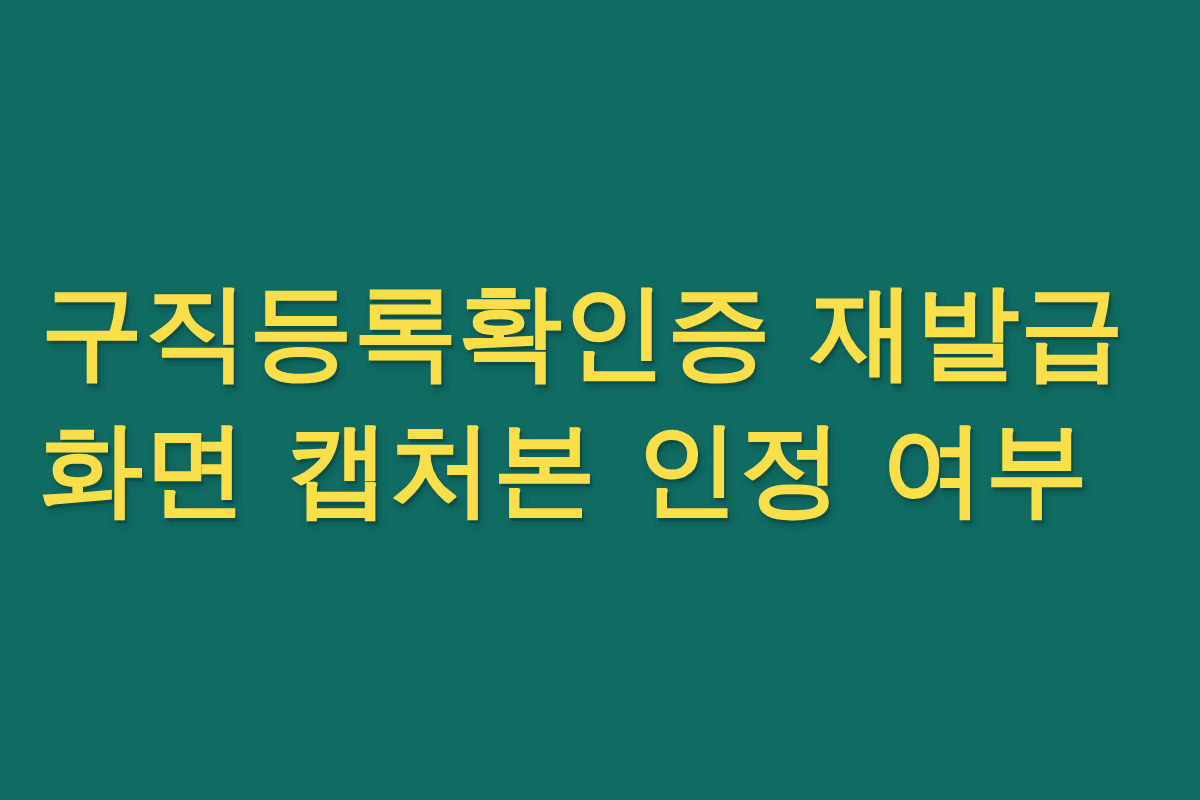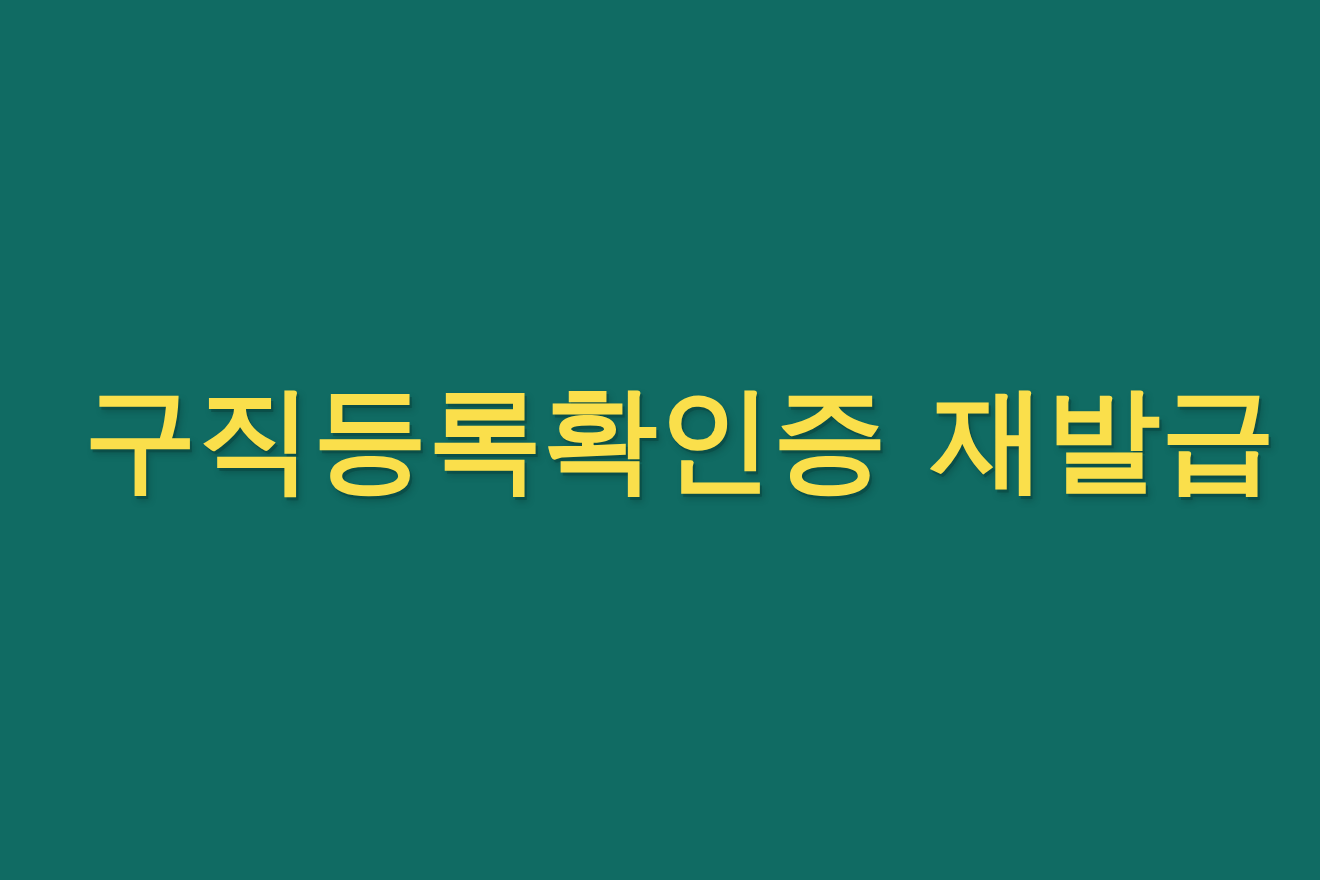--- a/index.html
+++ b/index.html
@@ -40,35 +40,36 @@
   .title-line {
     display: block;
     width: 100%;
     color: #fadf4b;
     font-size: 104px;
     line-height: 137px;
     font-weight: 700;
     letter-spacing: 0.5px;
     word-spacing: 10px;
     white-space: nowrap;
-    text-align: right;
+    text-align: left;
     text-shadow:
        2px 3px 0 rgba(10, 70, 64, 0.55),
        3px 5px 6px rgba(8, 55, 50, 0.35);
   }
 
   .title-line.line-2 {
     font-size: 103px;
   }
 </style>
 </head>
 <body>
 
 <div class="canvas">
 
   <div class="title-block">
 
     <span class="title-line line-1">구직등록확인증 재발급</span>
 
+    <span class="title-line line-2">화면 캡처본 인정 여부</span>
 
   </div>
 
 </div>
 
 </body></html>

